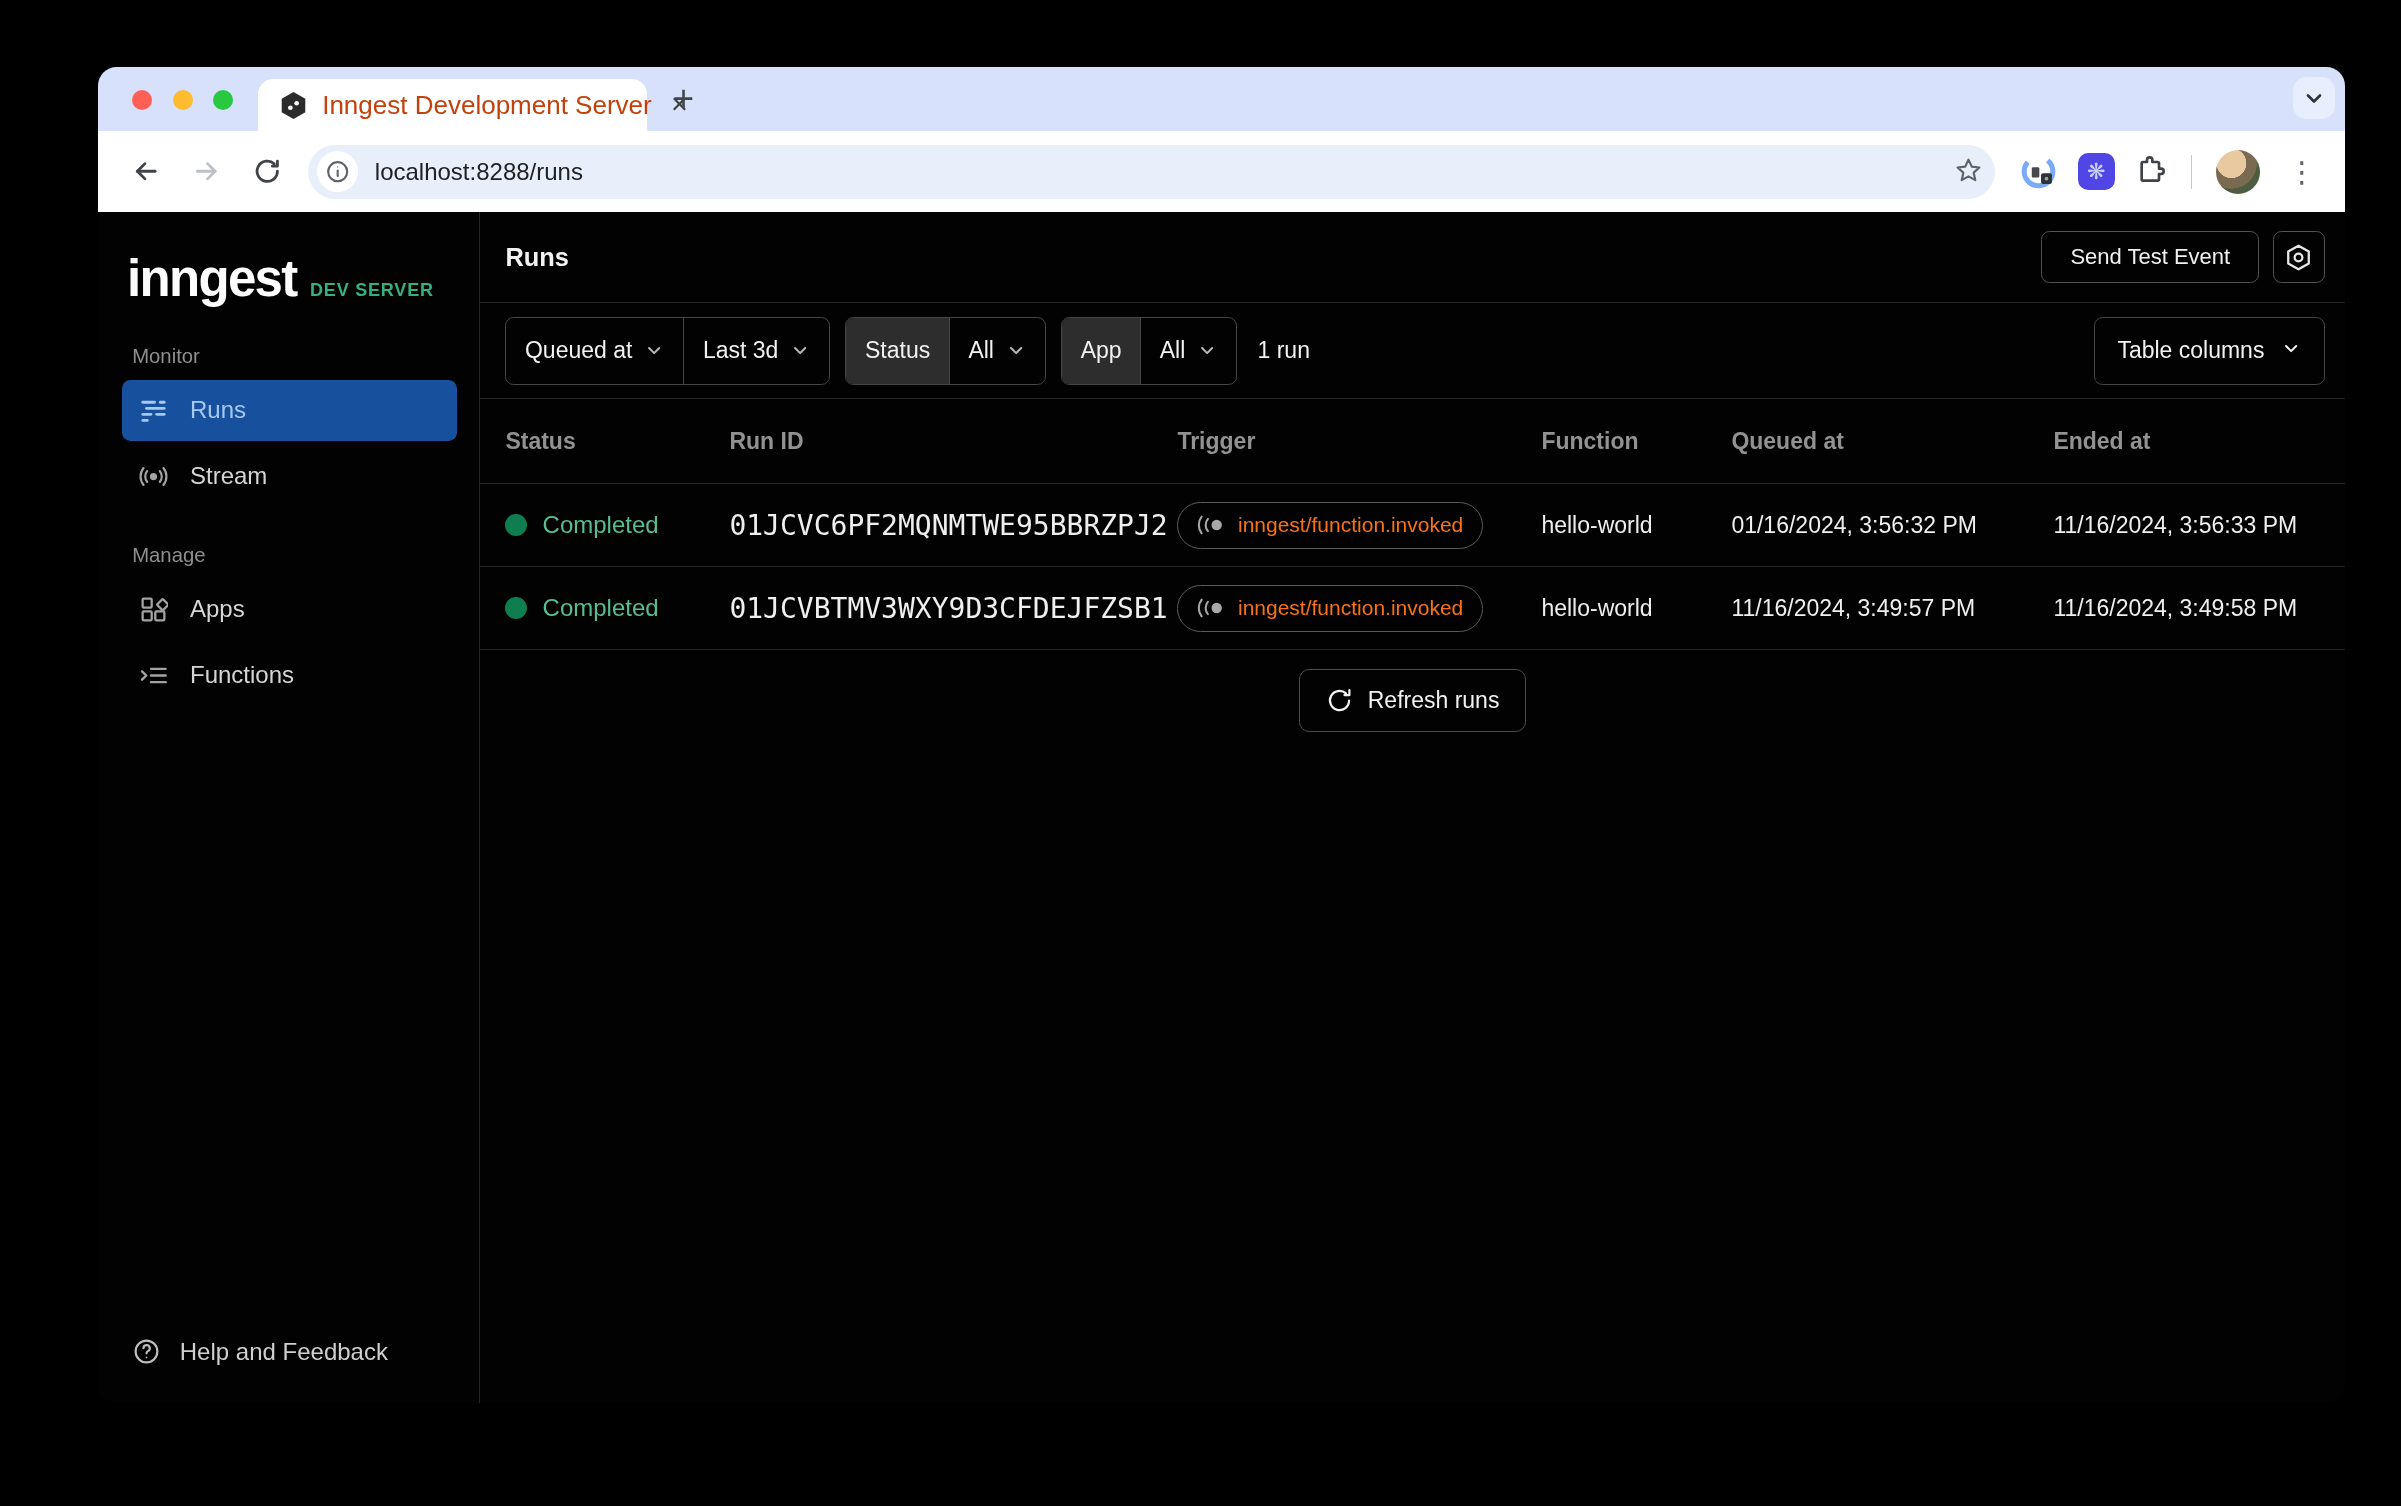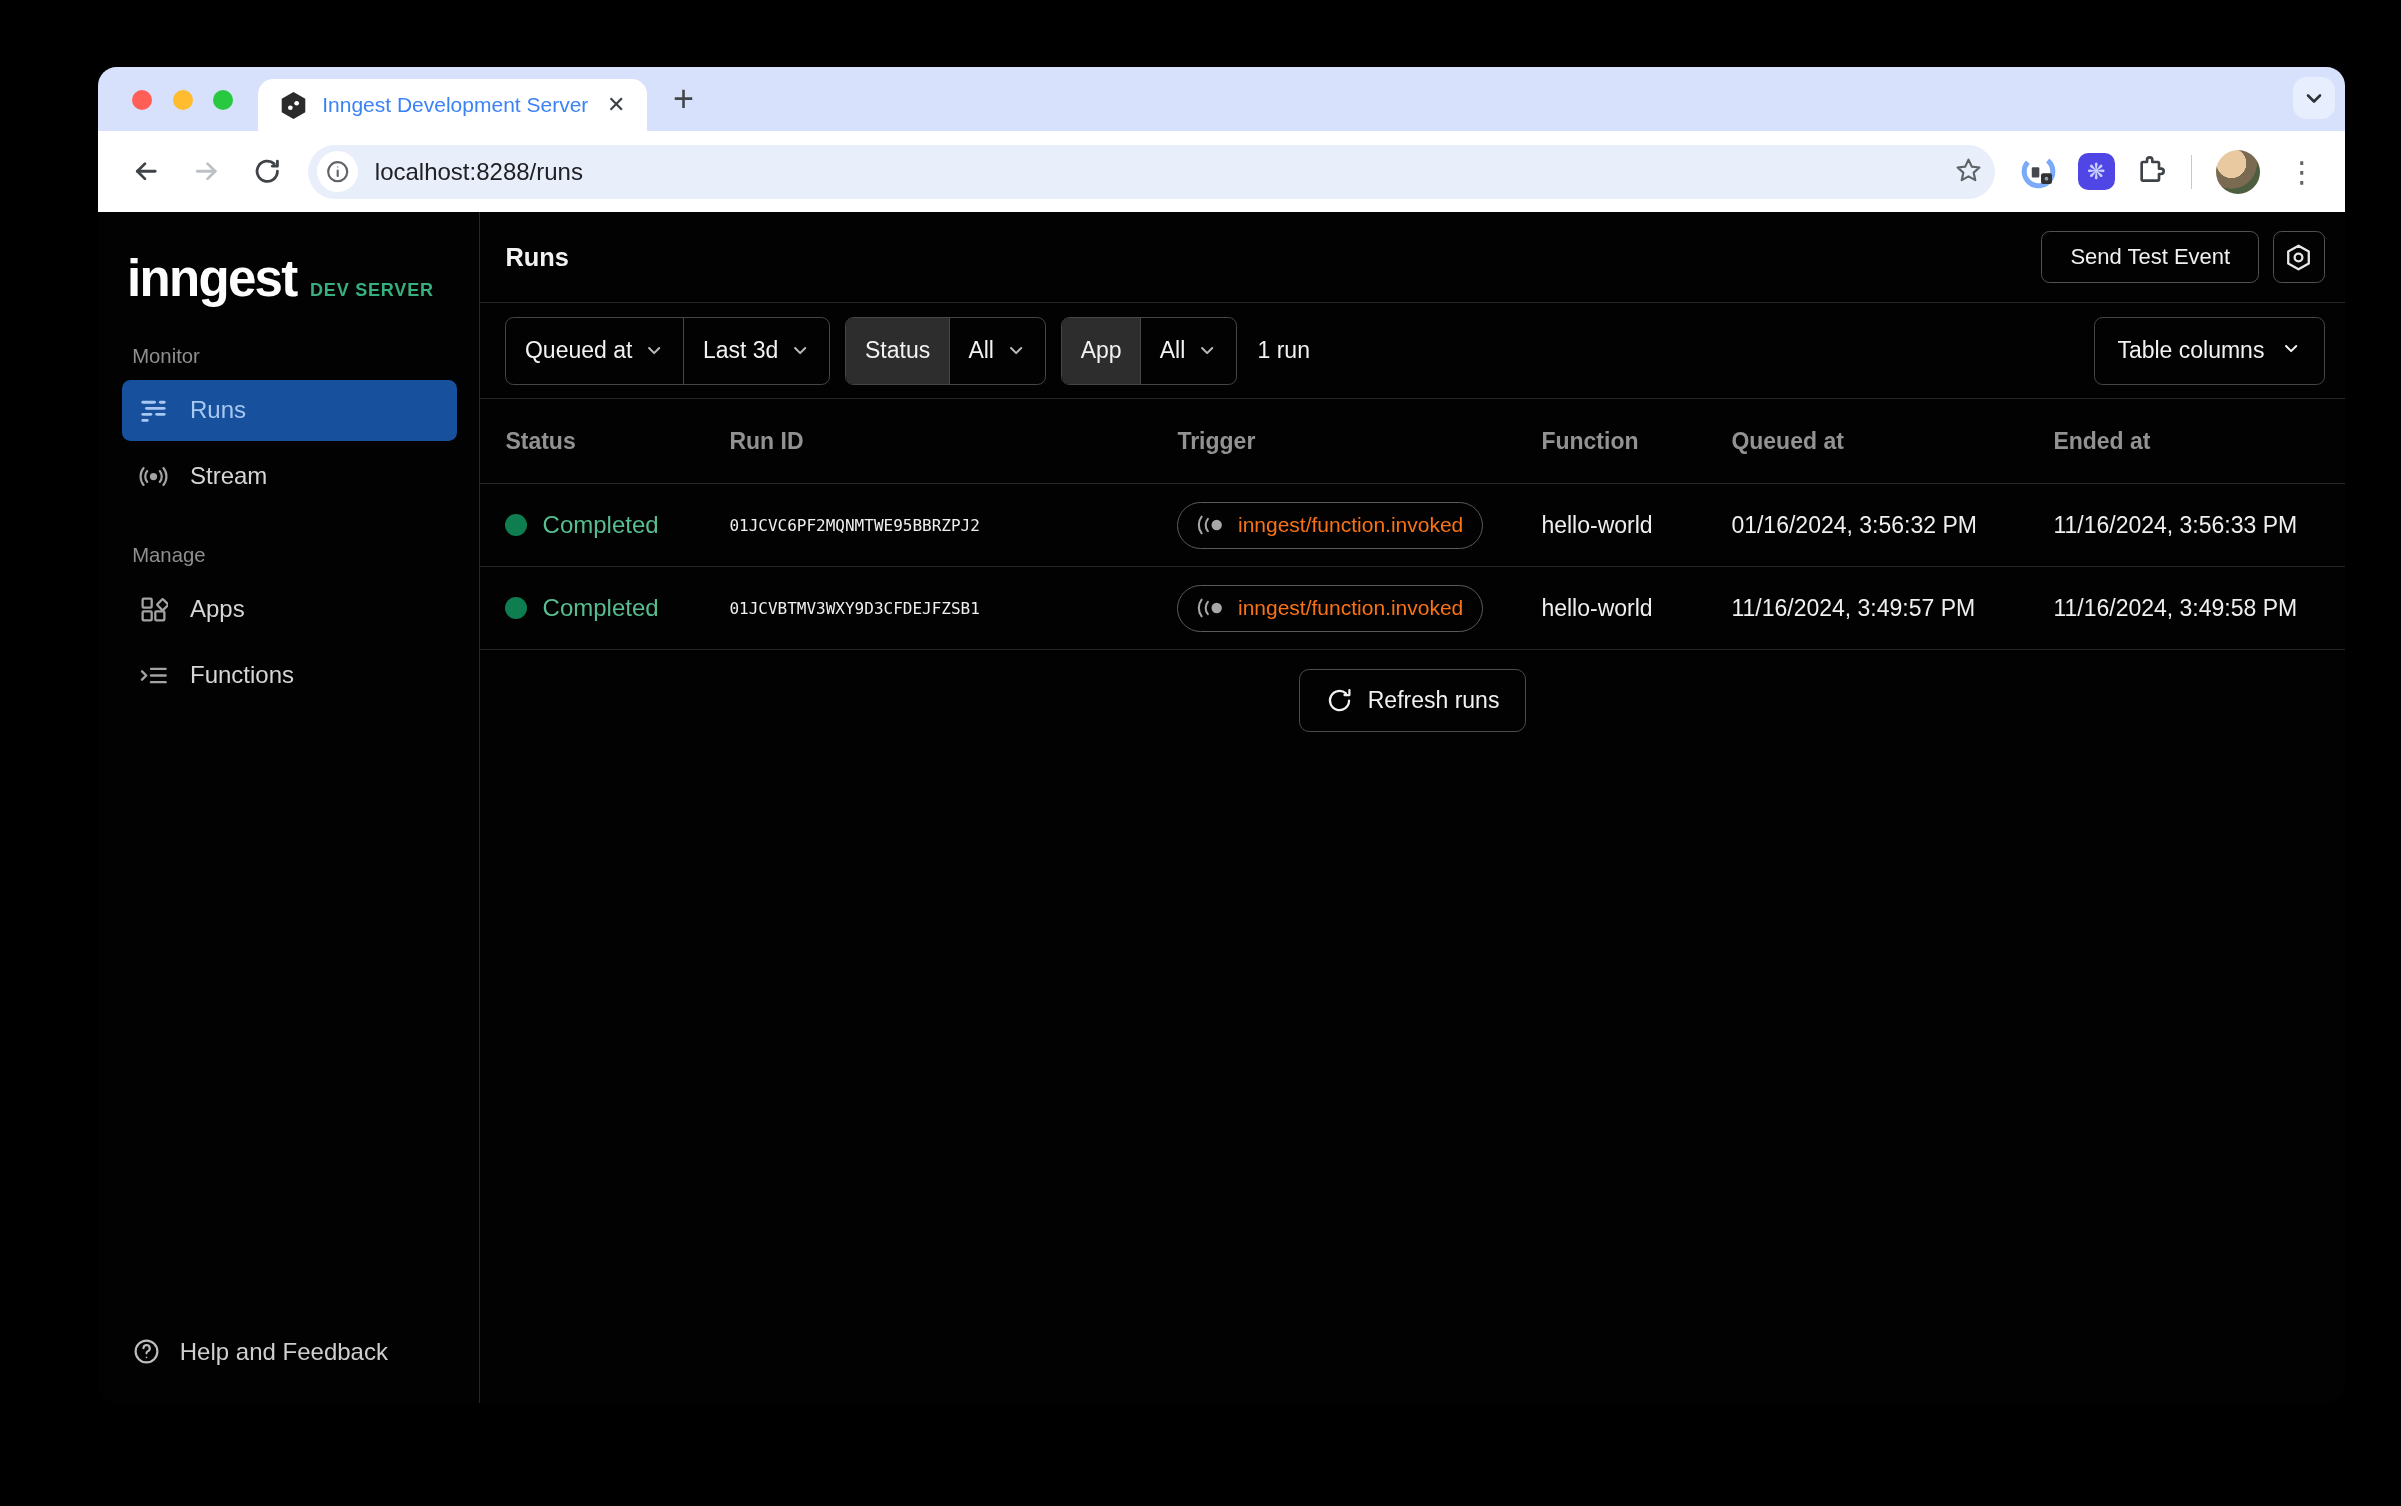--- a/index.html
+++ b/index.html
@@ -10,21 +10,21 @@
             background:#030303; }
 
   
   .tabstrip { height:64px; background:#d7e1fb; position:relative; flex:0 0 auto; }
   .lights { position:absolute; left:34px; top:23px; display:flex; gap:20.3px; }
   .light { width:20.3px; height:20.3px; border-radius:50%; }
   .light.red { background:#ff5f57; } .light.yellow { background:#febc2e; } .light.green { background:#28c840; }
   .tab { position:absolute; left:160px; top:12px; width:389px; height:52px; background:#fff;
          border-radius:15.2px 15.2px 0 0; display:flex; align-items:center; padding:0 22px; gap:15.2px; }
   .favicon { width:27px; height:29px; flex:0 0 auto; }
-  .tab-title { font-size:21px; color:#3b82f6; white-space:nowrap; flex:1; }
+  .tab-title { font-size:26px; color:#c2410c; white-space:nowrap; flex:1; }
   .tab-close { font-size:22px; color:#3c4043; padding:0 3.4px; cursor:default; }
   .newtab-btn { position:absolute; left:575px; top:17px; font-size:36px; font-weight:300;
                 color:#41464b; line-height:30.5px; }
   .tabsearch-btn { position:absolute; right:10.2px; top:10.2px; width:42px; height:42px; border-radius:13.5px;
                    background:#e7eefd; display:flex; align-items:center; justify-content:center; color:#2f3337; }
 
   
   .toolbar { height:81px; background:#fff; display:flex; align-items:center; padding:0 22px; gap:8.5px; flex:0 0 auto; }
   .nav-ic { width:52px; height:52px; border-radius:50%; display:flex; align-items:center; justify-content:center; }
   .nav-ic svg { width:30.5px; height:30.5px; }
@@ -101,21 +101,21 @@
   .runs-table { flex:0 0 auto; }
   .trow { display:flex; align-items:center; padding-left:25.4px; }
   .thead { height:85px; border-bottom:1.7px solid #2a2a2a; }
   .thead .tcell { font-size:23px; font-weight:600; color:#929292; }
   .tbody-row { height:83px; border-bottom:1.7px solid #242424; }
   .tcell { flex:0 0 auto; display:flex; align-items:center; gap:15.2px; padding-right:13.5px; }
   .c-status { width:224px; } .c-runid { width:448px; } .c-trigger { width:364px; }
   .c-func { width:190px; } .c-queued { width:322px; } .c-ended { flex:1 1 auto; }
   .dot { width:22px; height:22px; border-radius:50%; background:#0e7e51; flex:0 0 auto; }
   .status-text { font-size:24px; color:#58bd90; }
-  .runid { font-family:"DejaVu Sans Mono","Liberation Mono",monospace; font-size:16px; color:#efefef; }
+  .runid { font-family:"DejaVu Sans Mono","Liberation Mono",monospace; font-size:28px; color:#efefef; }
   .cell-text { font-size:23px; color:#efefef; }
   .trigger-badge { height:47px; border:1.7px solid #5a5a5a; border-radius:24px; display:flex;
                    align-items:center; gap:12px; padding:0 18.6px; }
   .trigger-badge .tico { color:#a8a8a8; display:flex; } .tico svg { width:29px; height:22px; }
   .trigger-text { font-size:21px; font-weight:500; color:#f97316; white-space:nowrap; }
 
   .refresh-wrap { display:flex; justify-content:center; padding-top:18.6px; }
   .refresh-btn { height:63px; border:1.7px solid #4c4c4c; border-radius:10.2px; display:flex;
                  align-items:center; gap:15.2px; padding:0 25.4px; color:#f2f2f2; font-size:23px; }
   .refresh-btn .nico { width:27px; height:27px; display:flex; color:#f2f2f2; }

